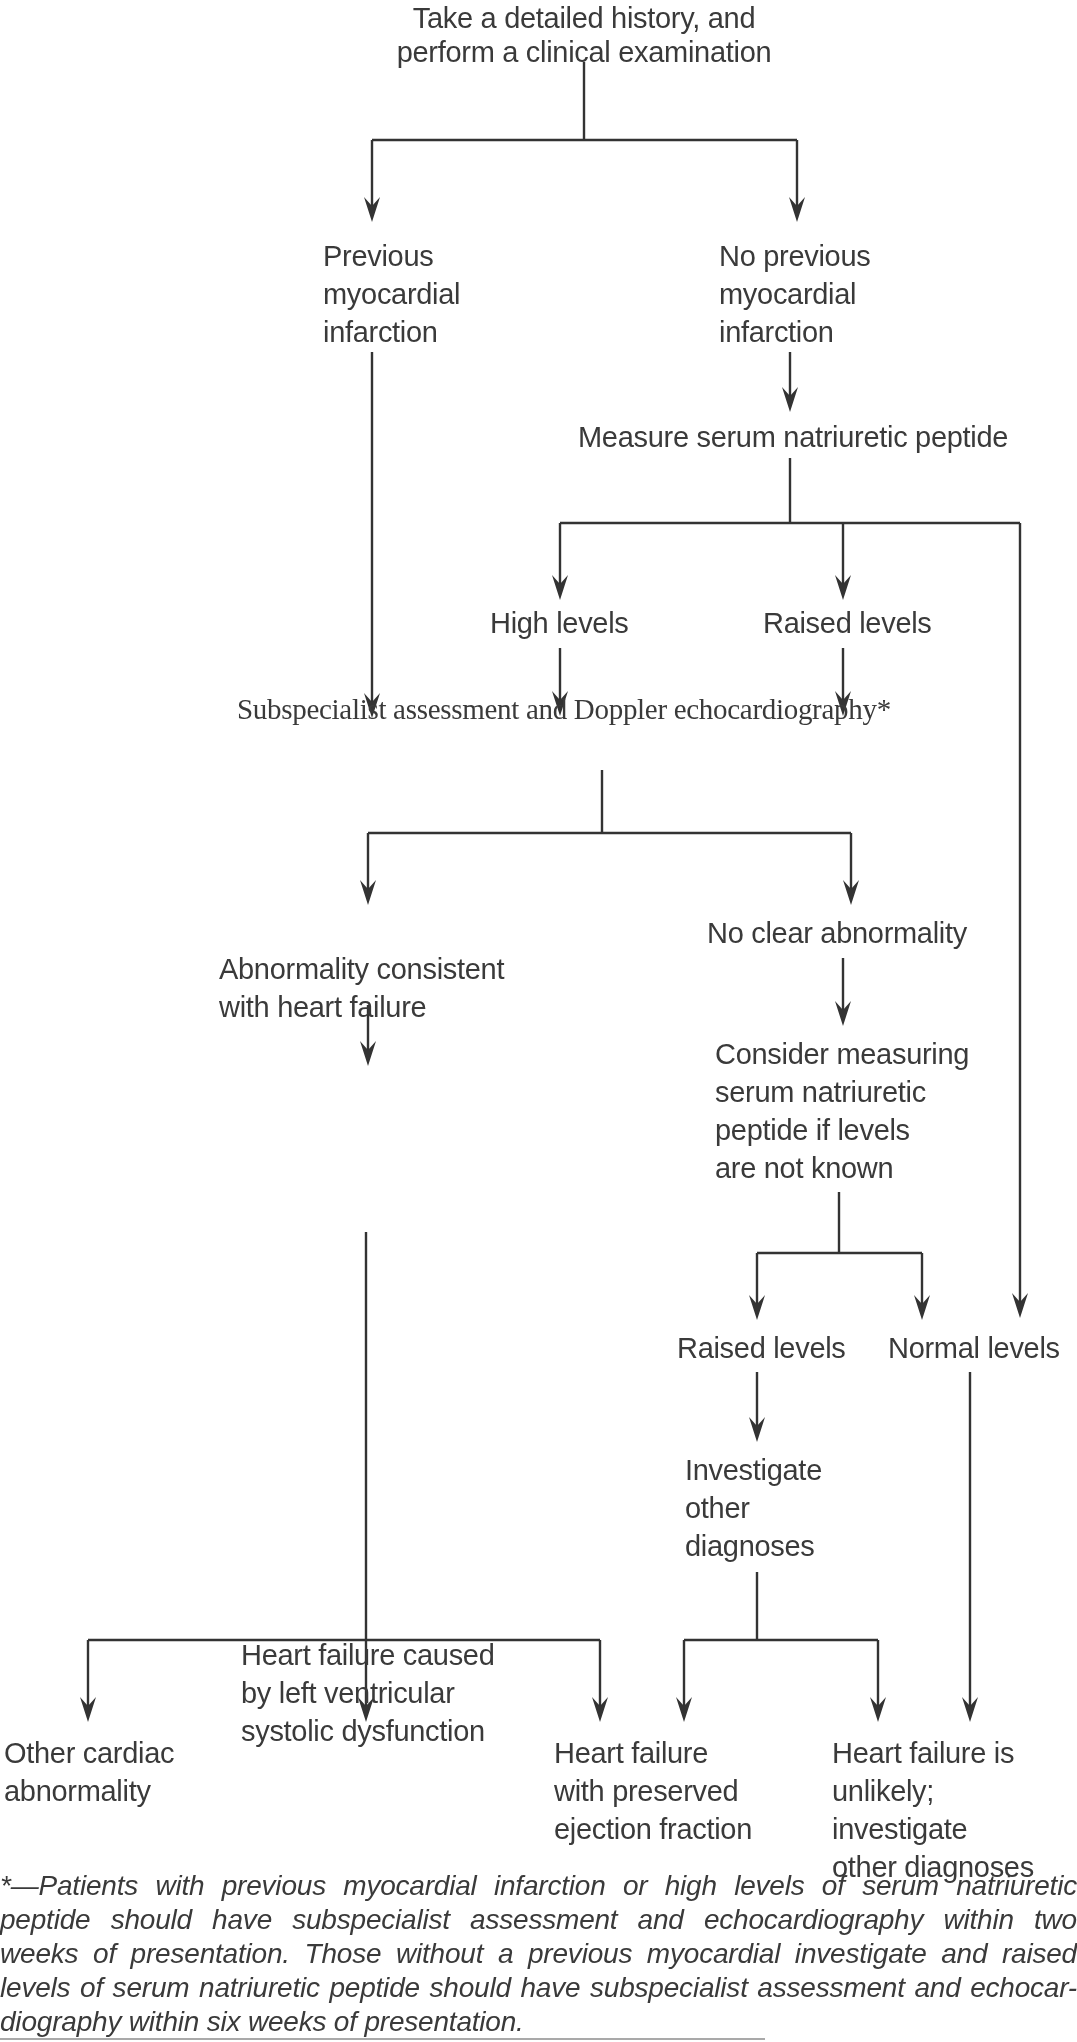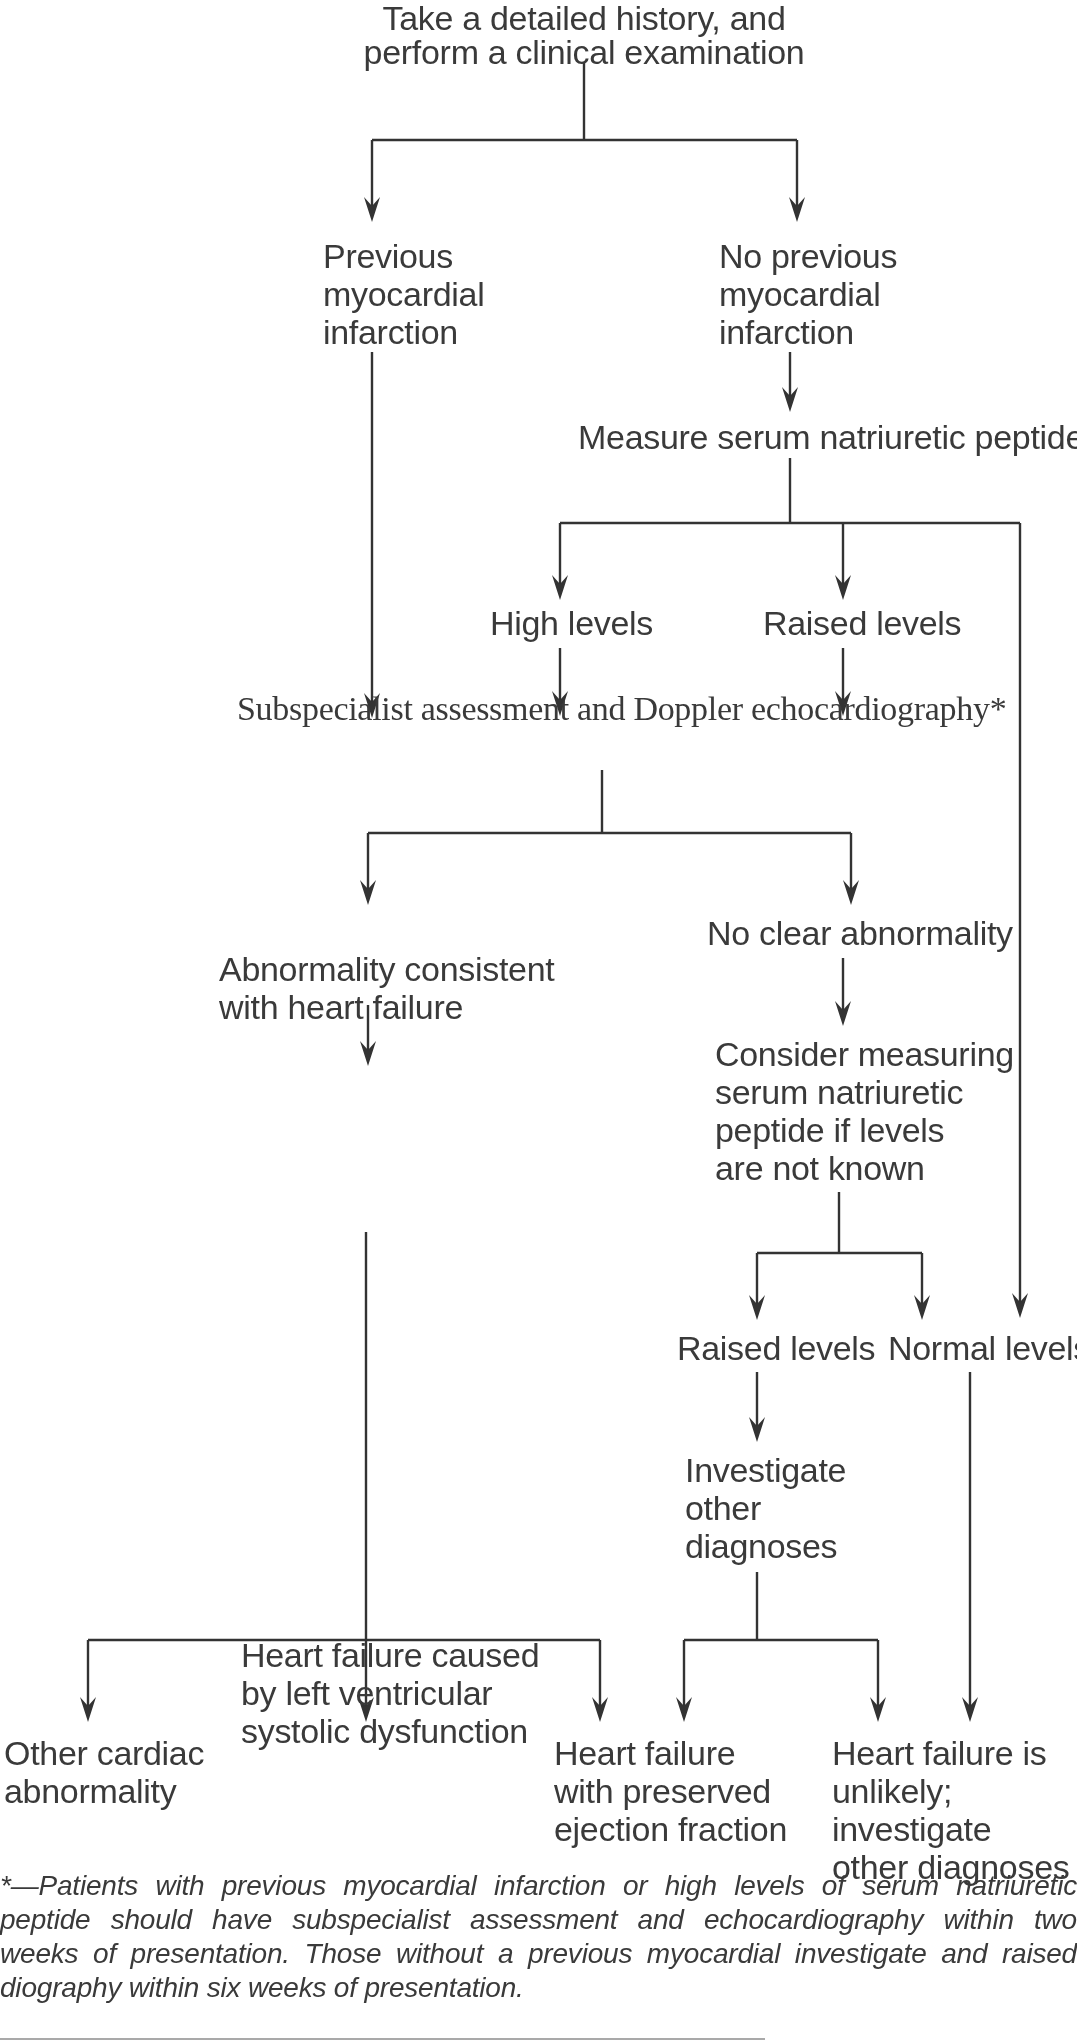--- a/index.html
+++ b/index.html
@@ -8,21 +8,21 @@
     width:1077px;height:2042px;
     background:#ffffff;
     font-family:"Liberation Sans","DejaVu Sans",sans-serif;
     color:#3a3a3a;
     overflow:hidden;
   }
   #connector-layer{position:absolute;left:0;top:0;z-index:0;}
   .node{
     position:absolute;
     z-index:1;
-    font-size:34px;
+    font-size:29px;
     line-height:38px;
     letter-spacing:-0.3px;
     white-space:pre-line;
     color:#3a3a3a;
   }
   .node.centered{text-align:center;}
   .node.single{white-space:nowrap;}
   #footnote{
     position:absolute;
     left:0;top:1869px;
@@ -165,18 +165,19 @@
 ejection fraction</div>
 
   <div class="node" style="left:832px;top:1734px;">Heart failure is
 unlikely; investigate
 other diagnoses</div>
 
   <div id="footnote">
     <div class="fn-line">*—Patients with previous myocardial infarction or high levels of serum natriuretic</div>
     <div class="fn-line">peptide should have subspecialist assessment and echocardiography within two</div>
     <div class="fn-line">weeks of presentation. Those without a previous myocardial investigate and raised</div>
+    <div class="fn-line">levels of serum natriuretic peptide should have subspecialist assessment and echocar-</div>
     <div class="fn-line last">diography within six weeks of presentation.</div>
   </div>
 
   <div id="bottom-rule"></div>
 
 </div>
 
 </body></html>

